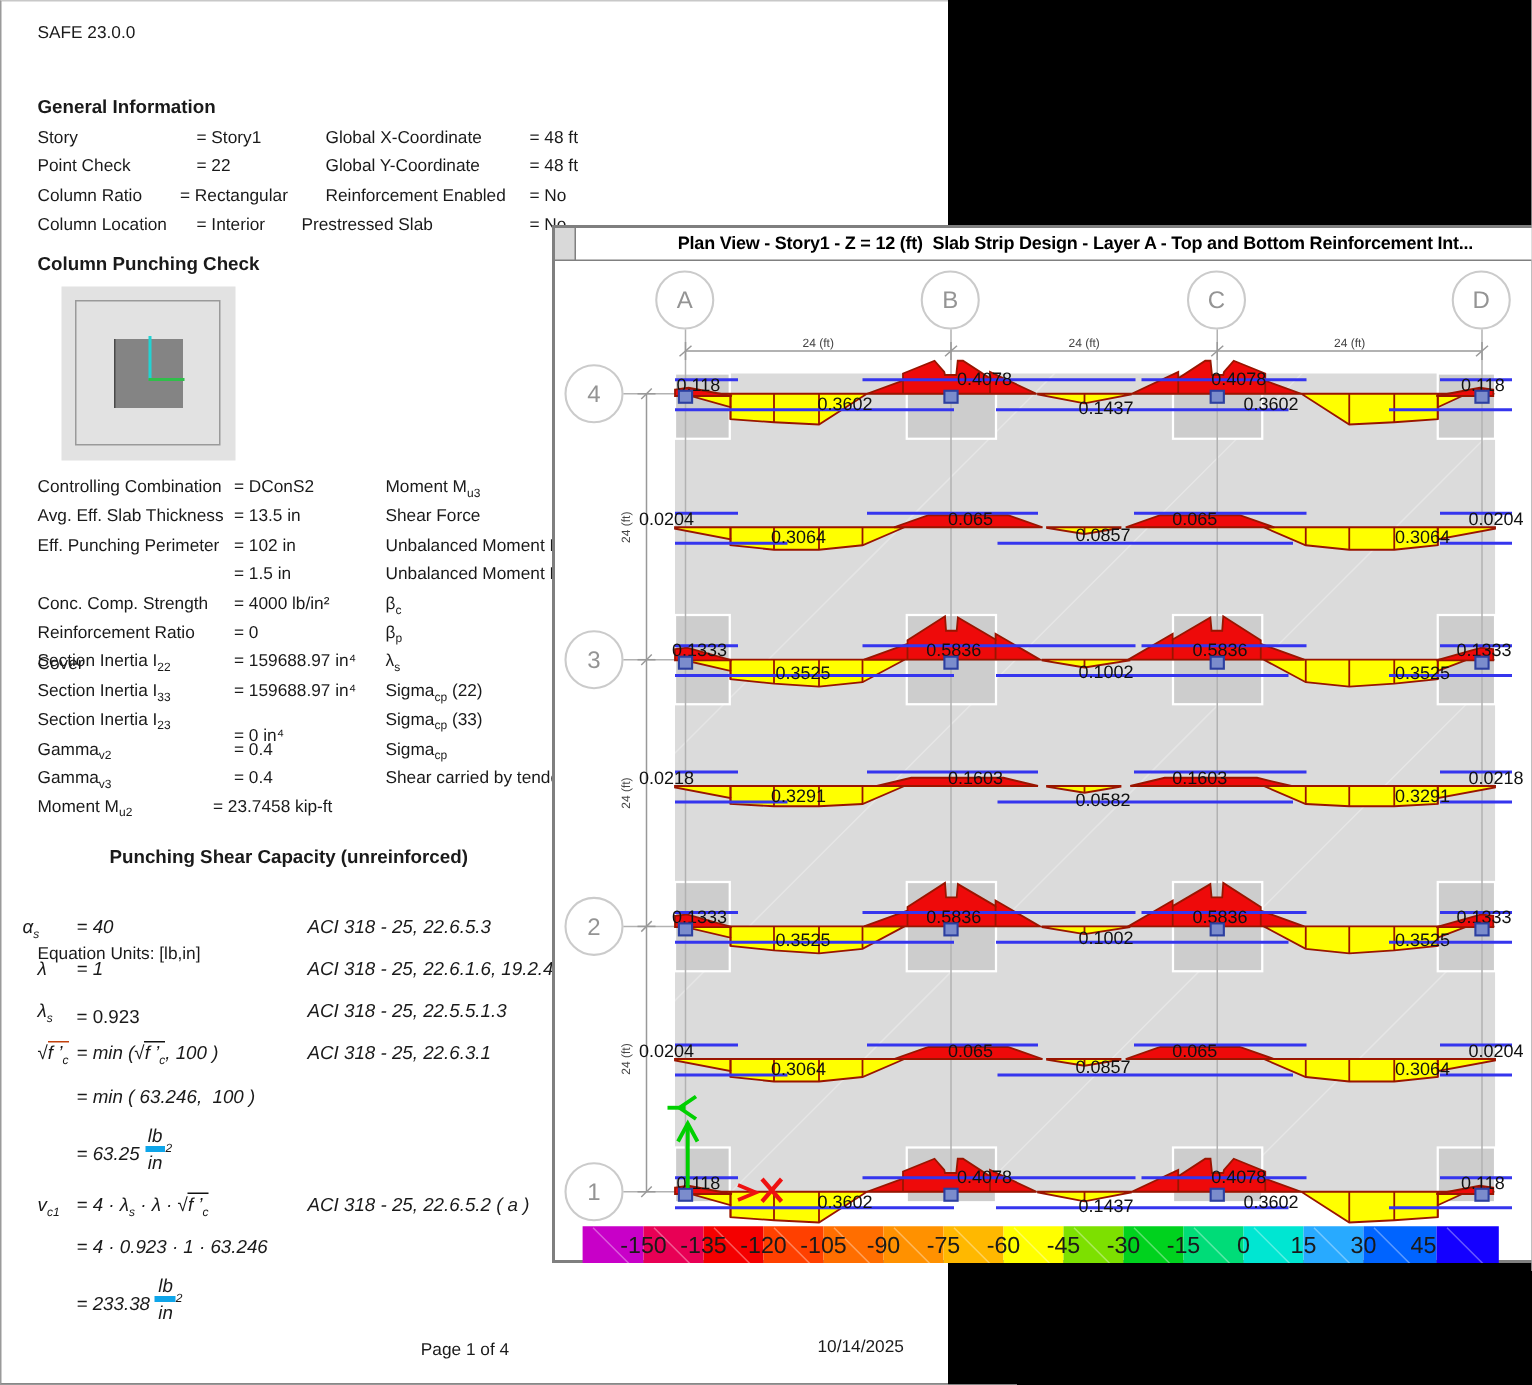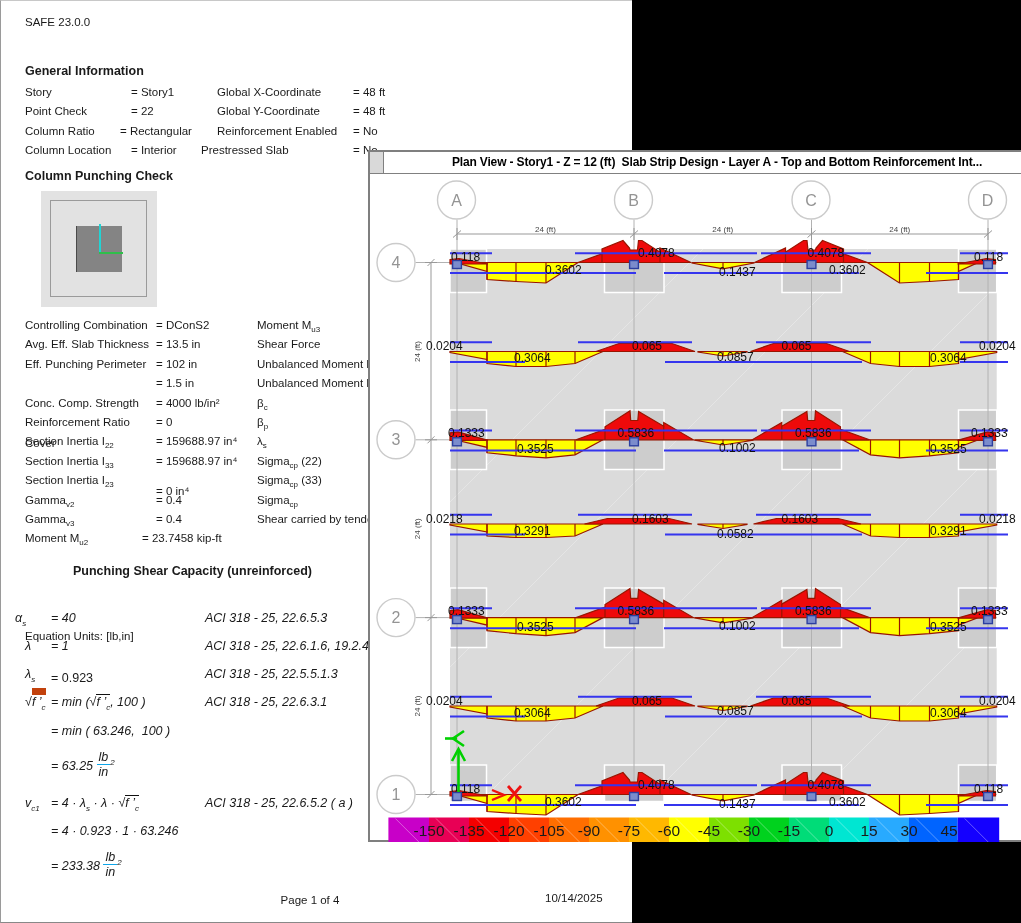--- a/index.html
+++ b/index.html
@@ -1,20 +1,20 @@
 <!DOCTYPE html>
 <html><head><meta charset="utf-8"><style>
 * { margin:0; padding:0; box-sizing:border-box; }
 body { width:1021px; height:923px; background:#000; position:relative; overflow:hidden;
        font-family:"Liberation Sans", sans-serif; font-size:11.5px; color:#1a1a1a; }
 sub { font-size:8px; }
 sup { font-size:8px; }
 .frac { display:inline-block; vertical-align:-6px; text-align:center; }
 .frac span { display:block; padding:0 2px; }
-.frac span:first-child { border-bottom:1px solid #0ea5e9; }
+.frac span:first-child { border-bottom:4px solid #0ea5e9; }
 #doc { position:absolute; left:0; top:0; width:632px; height:923px; background:#fff;
        border-left:1px solid #9a9a9a; border-top:1px solid #c8c8c8; border-bottom:1px solid #888; }
 #win { position:absolute; left:368px; top:150px; width:725px; height:692px; background:#fff;
        border:2px solid #7f7f7f; border-right:1px solid #7f7f7f; }
 #tbar { position:absolute; left:0; top:0; width:100%; height:22px; background:#fff;
         border-bottom:1px solid #808080; }
 #tbar .cap { position:absolute; left:-14px; top:3px; width:100%; text-align:center;
              font-weight:bold; font-size:12px; letter-spacing:-0.15px; color:#000; }
 #tab { position:absolute; left:0; top:0; width:14px; height:22px; background:#d9d9d9;
        border-right:1.5px solid #808080; border-bottom:1.5px solid #808080; }
@@ -87,21 +87,21 @@
 <div style="position:absolute;left:24px;top:590px;margin-top:39px;">Equation Units: [lb,in]</div>
 <div style="position:absolute;left:14px;top:610px;font-style:italic;font-size:12.5px">α<sub>s</sub></div>
 <div style="position:absolute;left:50px;top:610px;font-style:italic;font-size:12.5px">= 40</div>
 <div style="position:absolute;left:204px;top:610px;font-style:italic;font-size:12.5px">ACI 318 - 25, 22.6.5.3</div>
 <div style="position:absolute;left:24px;top:638px;font-style:italic;font-size:12.5px">λ</div>
 <div style="position:absolute;left:50px;top:638px;font-style:italic;font-size:12.5px">= 1</div>
 <div style="position:absolute;left:204px;top:638px;font-style:italic;font-size:12.5px">ACI 318 - 25, 22.6.1.6, 19.2.4.3</div>
 <div style="position:absolute;left:24px;top:666px;font-style:italic;font-size:12.5px">λ<sub>s</sub></div>
 <div style="position:absolute;left:50px;top:670px;font-size:12.5px">= 0.923</div>
 <div style="position:absolute;left:204px;top:666px;font-style:italic;font-size:12.5px">ACI 318 - 25, 22.5.5.1.3</div>
-<div style="position:absolute;left:24px;top:694px;font-style:italic;font-size:12.5px"><span style="white-space:nowrap">√<span style="border-top:7px solid #c2410c">f ’<sub>c</sub></span></span></div>
+<div style="position:absolute;left:24px;top:694px;font-style:italic;font-size:12.5px"><span style="white-space:nowrap">√<span style="border-top:1px solid #c2410c">f ’<sub>c</sub></span></span></div>
 <div style="position:absolute;left:50px;top:694px;font-style:italic;font-size:12.5px">= min (<span style="white-space:nowrap">√<span style="border-top:1px solid #111">f ’<sub>c</sub></span></span>, 100 )</div>
 <div style="position:absolute;left:204px;top:694px;font-style:italic;font-size:12.5px">ACI 318 - 25, 22.6.3.1</div>
 <div style="position:absolute;left:50px;top:723px;font-style:italic;font-size:12.5px">= min ( 63.246,&nbsp; 100 )</div>
 <div style="position:absolute;left:50px;top:749px;font-style:italic;font-size:12.5px">= 63.25 <span class="frac"><span>lb</span><span>in</span></span><sup>2</sup></div>
 <div style="position:absolute;left:24px;top:795px;font-style:italic;font-size:12.5px">v<sub>c1</sub></div>
 <div style="position:absolute;left:50px;top:795px;font-style:italic;font-size:12.5px">= 4 · λ<sub>s</sub> · λ · <span style="white-space:nowrap">√<span style="border-top:1px solid #111">f ’<sub>c</sub></span></span></div>
 <div style="position:absolute;left:204px;top:795px;font-style:italic;font-size:12.5px">ACI 318 - 25, 22.6.5.2 ( a )</div>
 <div style="position:absolute;left:50px;top:823px;font-style:italic;font-size:12.5px">= 4 · 0.923 · 1 · 63.246</div>
 <div style="position:absolute;left:50px;top:849px;font-style:italic;font-size:12.5px">= 233.38 <span class="frac"><span>lb</span><span>in</span></span><sup>2</sup></div>
 <div style="position:absolute;left:279px;top:893px;width:60px;text-align:center">Page 1 of 4</div>

